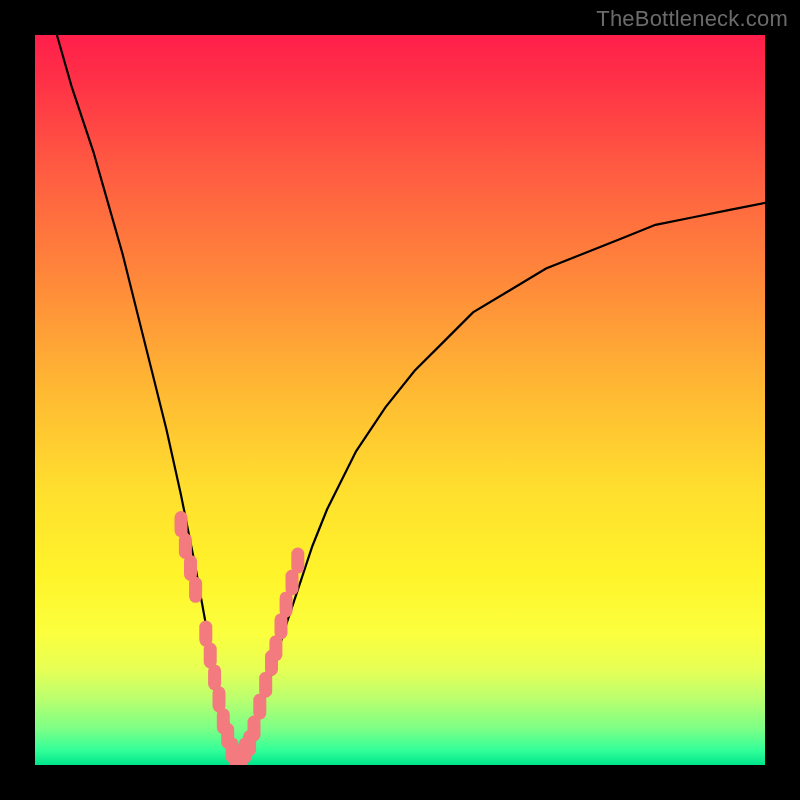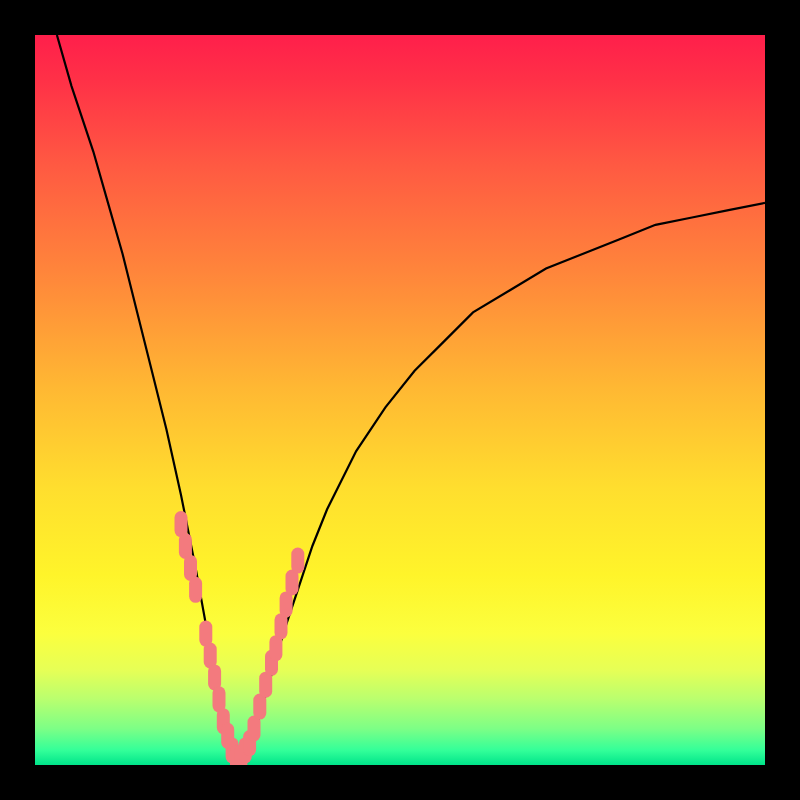--- a/index.html
+++ b/index.html
@@ -68,20 +68,21 @@
   .marker {
     fill: #f37a7e;
     stroke: #f37a7e;
     stroke-width: 0;
   }
 </style>
 </head>
 <body>
 <div class="frame">
 
+  <div class="watermark">TheBottleneck.com</div>
 
   <div class="plot-area">
     <div class="gradient"></div>
     <svg class="curve-svg" viewBox="0 0 730 730" preserveAspectRatio="none">
       <path id="curve-path" fill="none" stroke="#000000" stroke-width="2.2" d="M21.9 0.0 L36.5 51.1 L58.4 116.8 L73.0 167.9 L87.6 219.0 L102.2 277.4 L116.8 335.8 L131.4 394.2 L146.0 459.9 L160.6 532.9 L175.2 613.2 L182.5 657.0 L189.8 693.5 L197.1 722.7 L204.4 730.0 L211.7 722.7 L219.0 700.8 L233.6 649.7 L248.2 598.6 L262.8 554.8 L277.4 511.0 L292.0 474.5 L321.2 416.1 L350.4 372.3 L379.6 335.8 L408.8 306.6 L438.0 277.4 L474.5 255.5 L511.0 233.6 L547.5 219.0 L584.0 204.4 L620.5 189.8 L657.0 182.5 L693.5 175.2 L730.0 167.9"></path>
       <g id="marker-group">
           <rect x="139.5" y="476.1" width="13" height="26" rx="6.5" ry="6.5" fill="#f37a7e" class="marker"></rect>
           <rect x="143.9" y="498.0" width="13" height="26" rx="6.5" ry="6.5" fill="#f37a7e" class="marker"></rect>
           <rect x="149.0" y="519.9" width="13" height="26" rx="6.5" ry="6.5" fill="#f37a7e" class="marker"></rect>
           <rect x="154.1" y="541.8" width="13" height="26" rx="6.5" ry="6.5" fill="#f37a7e" class="marker"></rect>

